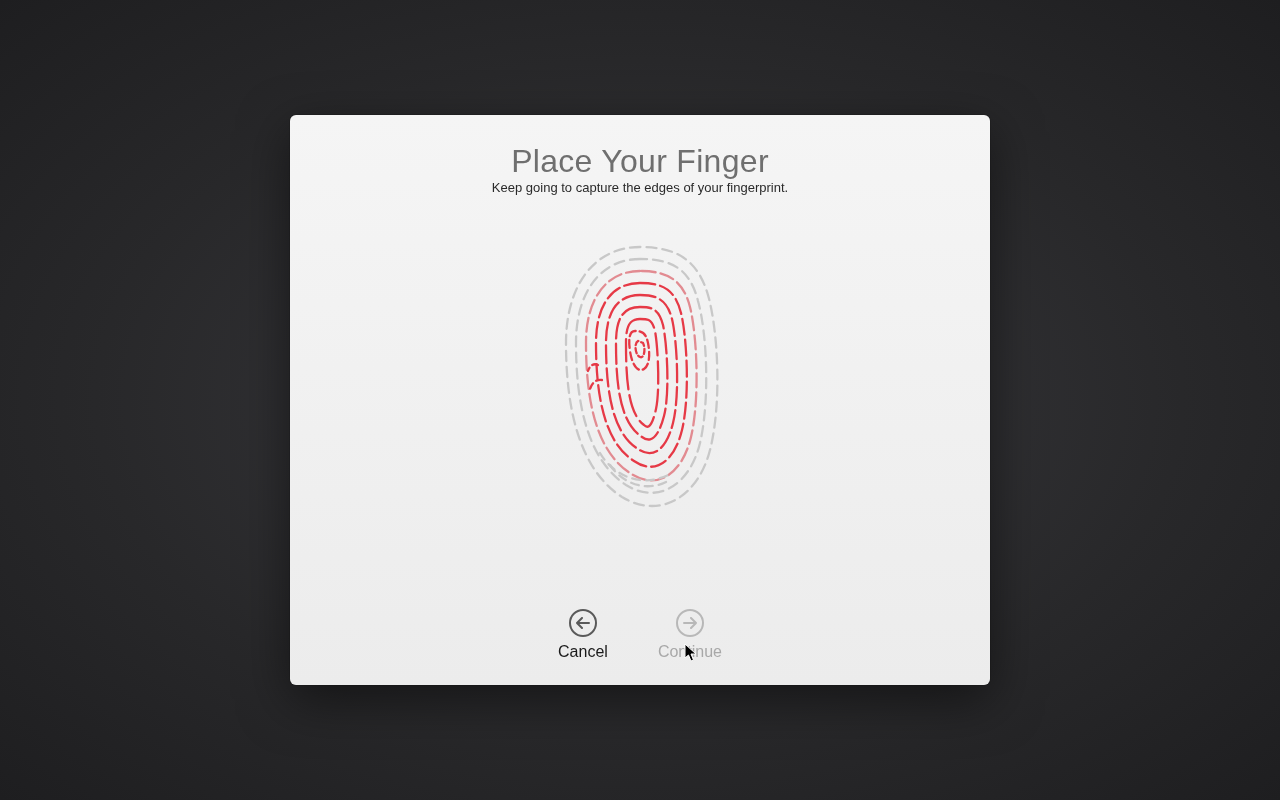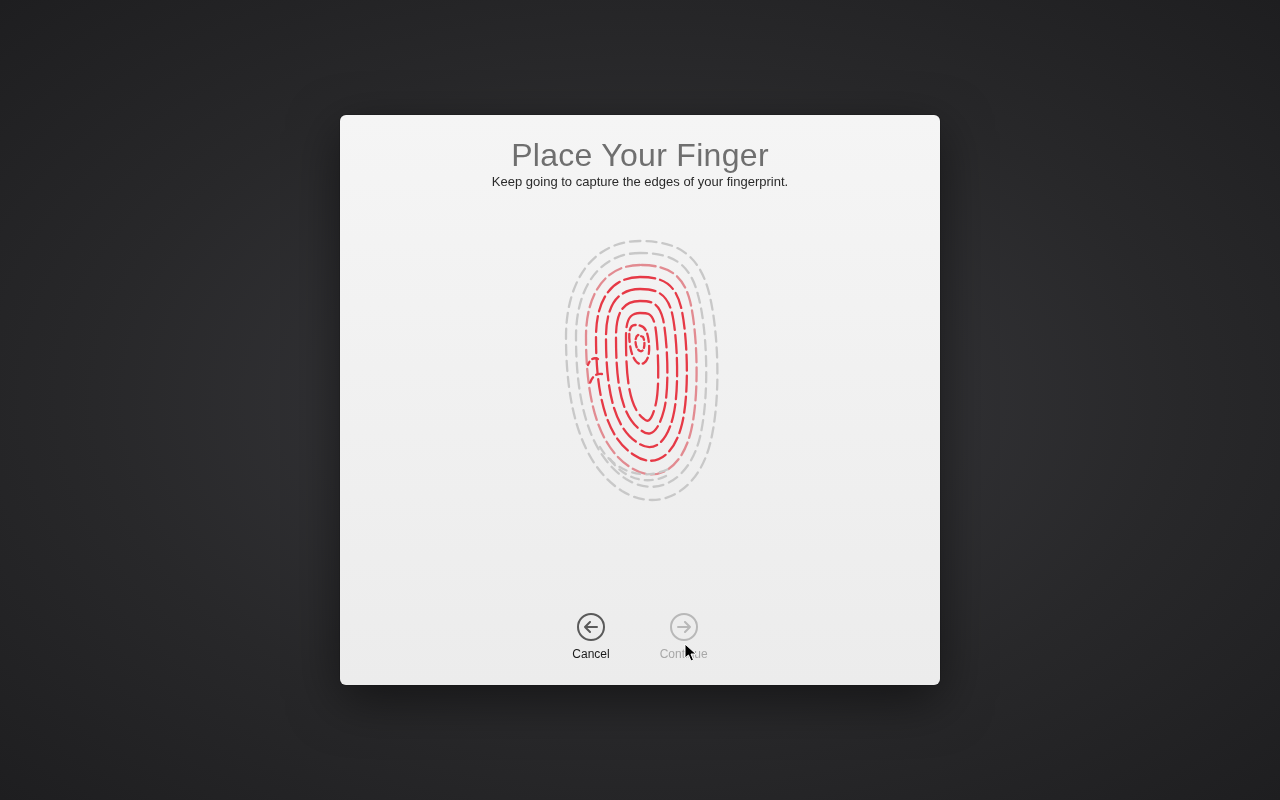--- a/index.html
+++ b/index.html
@@ -13,29 +13,29 @@
       height: 800px;
       background: radial-gradient(ellipse at center, #3a3a3e 0%, #28282a 60%, #1e1e20 100%);
       font-family: -apple-system, "Helvetica Neue", Helvetica, Arial, sans-serif;
       display: flex;
       align-items: center;
       justify-content: center;
       overflow: hidden;
     }
 
     .dialog {
-      width: 600px;
+      width: 700px;
       height: 570px;
       background: linear-gradient(to bottom, #f5f5f5 0%, #ececec 100%);
       border-radius: 6px;
       box-shadow: 0 15px 50px rgba(0,0,0,0.5), 0 0 0 1px rgba(0,0,0,0.1);
       display: flex;
       flex-direction: column;
       align-items: center;
-      padding-top: 22px;
+      padding-top: 28px;
       position: relative;
     }
 
     .title {
       font-size: 32px;
       font-weight: 300;
       color: #6f6f6f;
       letter-spacing: 0.3px;
     }
 
@@ -84,21 +84,21 @@
       display: flex;
       align-items: center;
       justify-content: center;
     }
 
     .nav-button.disabled .circle {
       border-color: #b8b8b8;
     }
 
     .nav-button .label {
-      font-size: 12px;
+      font-size: 16px;
       color: #1a1a1a;
     }
 
     .nav-button.disabled .label {
       color: #a8a8a8;
     }
 
     .cursor {
       position: absolute;
       left: 684px;

